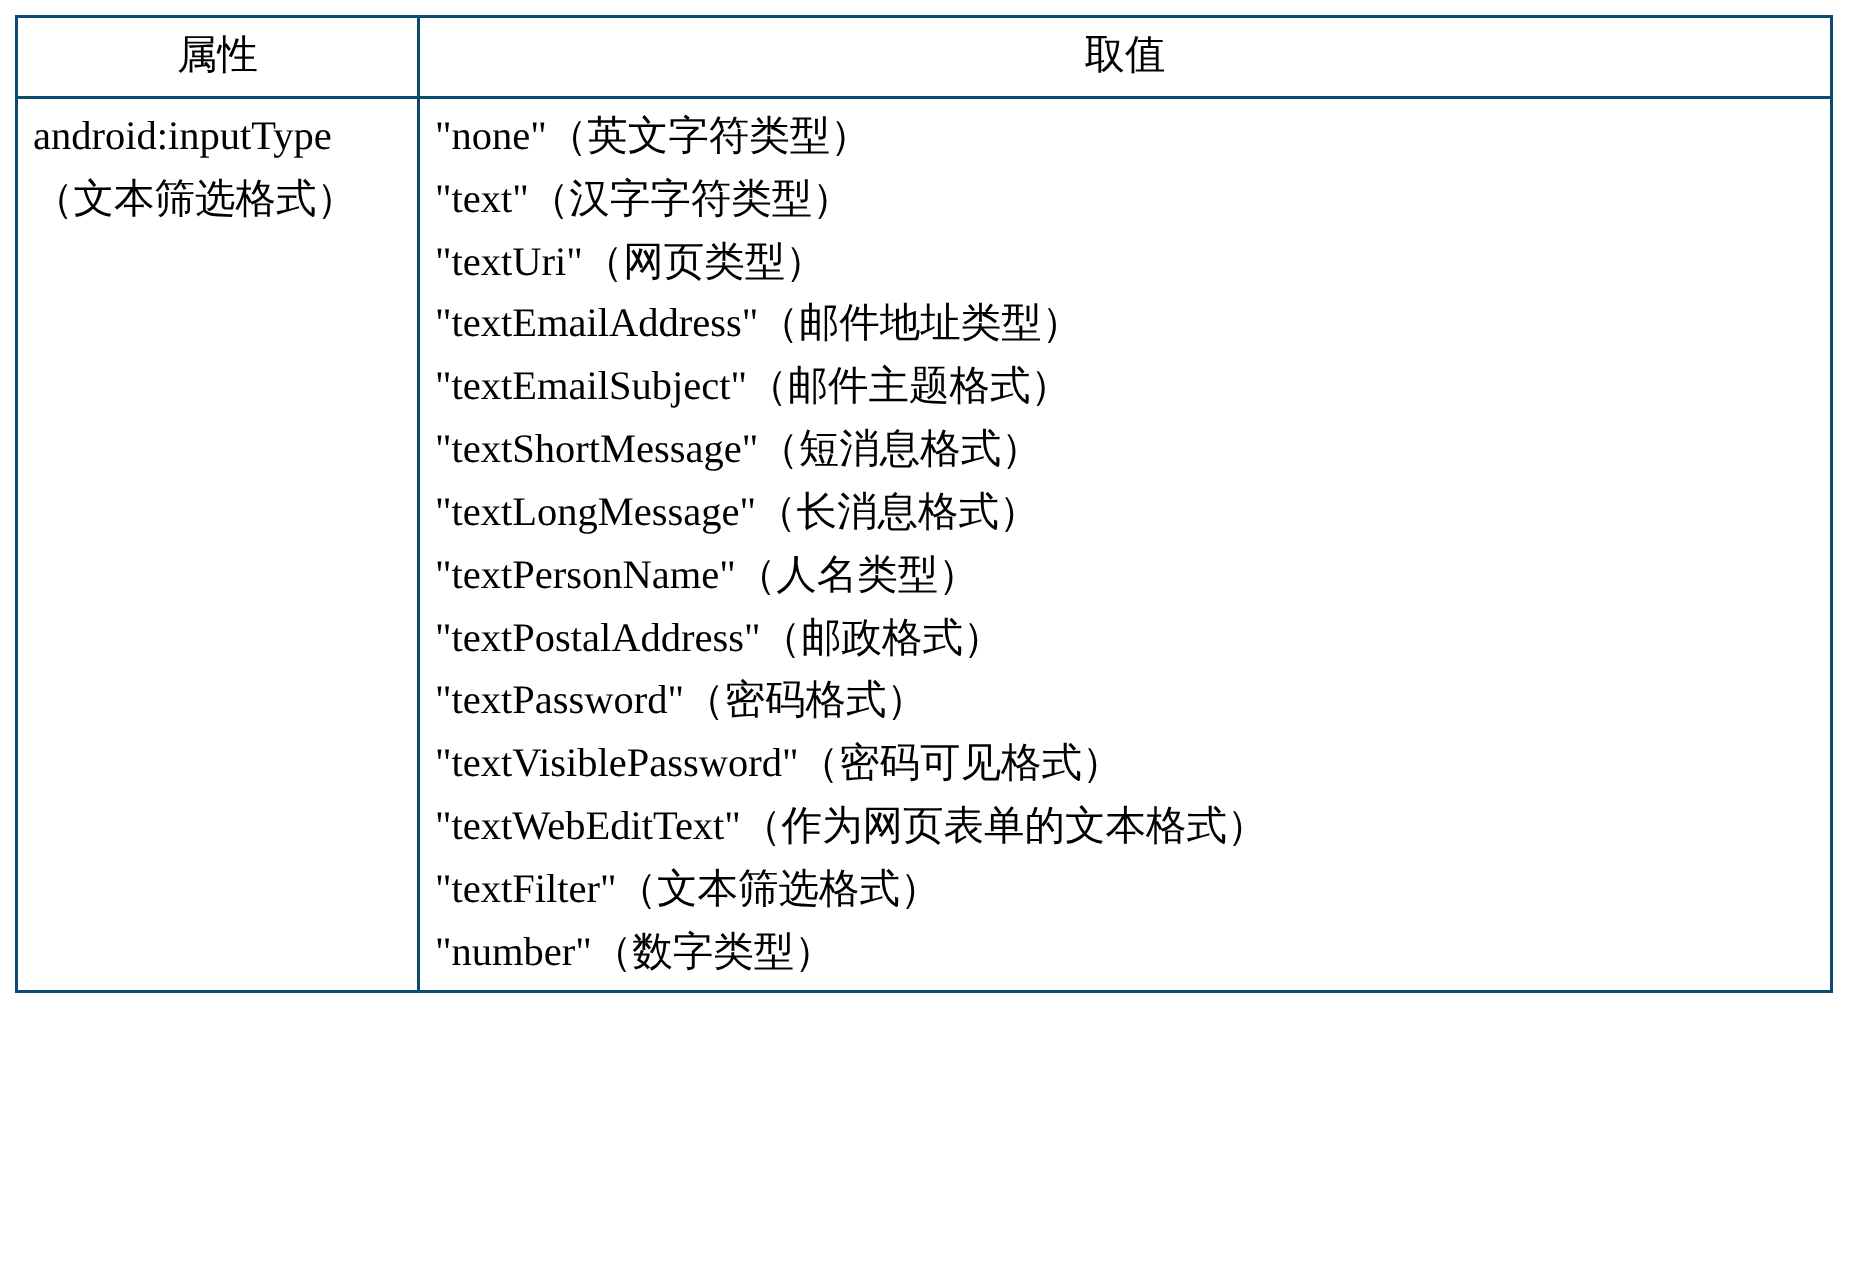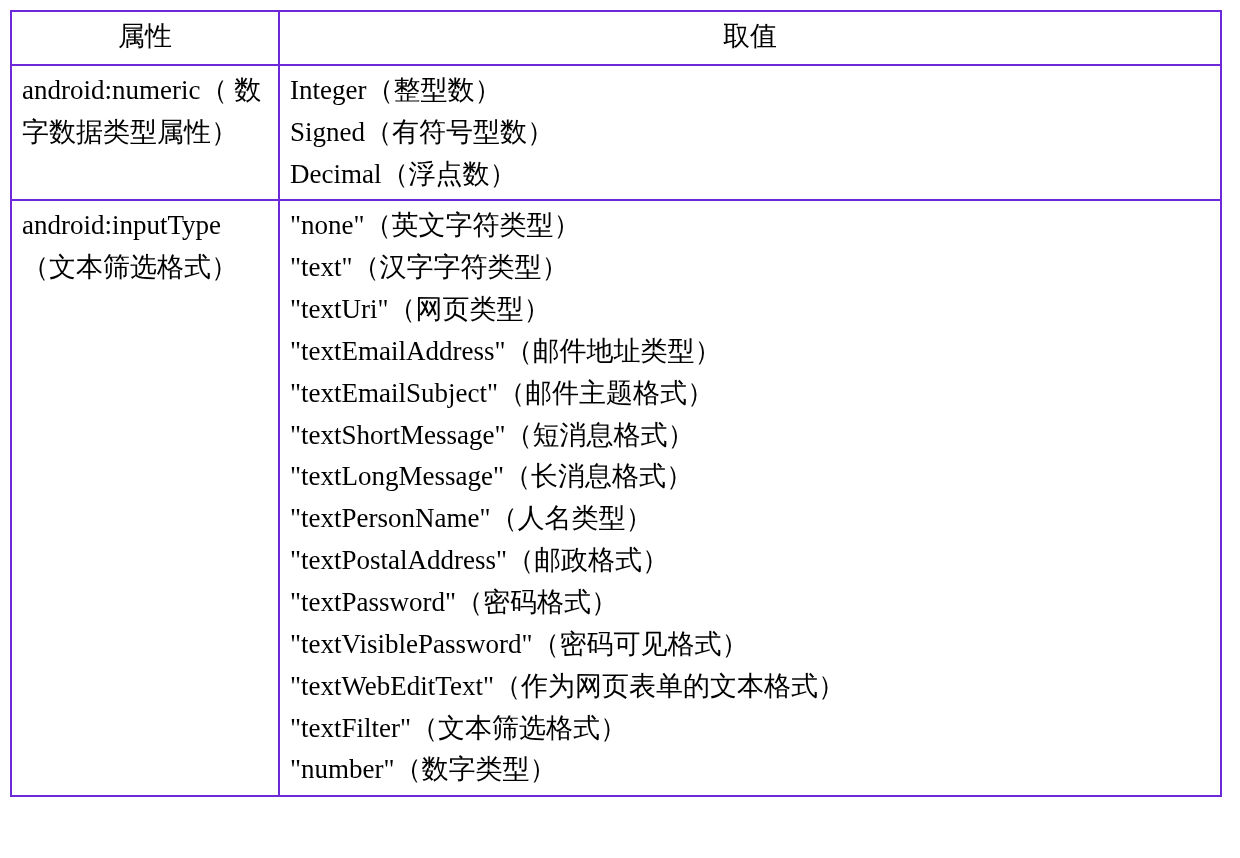--- a/index.html
+++ b/index.html
@@ -11,21 +11,21 @@
     font-size: 27px;
     color: #000;
     width: 1240px;
   }
   table {
     border-collapse: collapse;
     width: 1210px;
     table-layout: fixed;
   }
   th, td {
-    border: 2px solid #6d28d9;
+    border: 2px solid #0c4a6e;
     padding: 4px 10px;
     vertical-align: top;
     line-height: 1.55;
   }
   th {
     font-weight: normal;
     text-align: center;
     padding: 4px 10px 6px 10px;
   }
   col.c1 { width: 268px; }
@@ -41,26 +41,20 @@
       <col class="c2">
   </colgroup>
   <thead>
     <tr>
       <th>属性</th>
       <th>取值</th>
     </tr>
   </thead>
   <tbody>
     <tr>
-      <td>android:numeric（ 数字数据类型属性）</td>
-      <td class="multiline">Integer（整型数）
-Signed（有符号型数）
-Decimal（浮点数）</td>
-    </tr>
-    <tr>
       <td>android:inputType（文本筛选格式）</td>
       <td class="multiline">"none"（英文字符类型）
 "text"（汉字字符类型）
 "textUri"（网页类型）
 "textEmailAddress"（邮件地址类型）
 "textEmailSubject"（邮件主题格式）
 "textShortMessage"（短消息格式）
 "textLongMessage"（长消息格式）
 "textPersonName"（人名类型）
 "textPostalAddress"（邮政格式）

